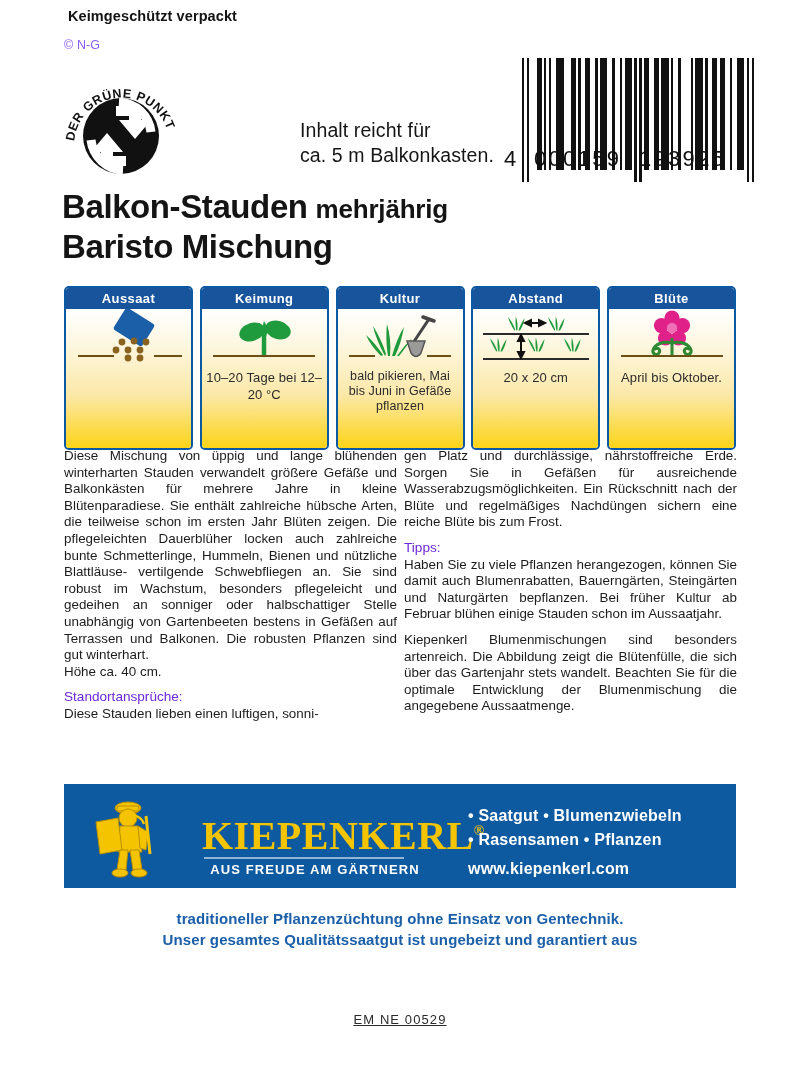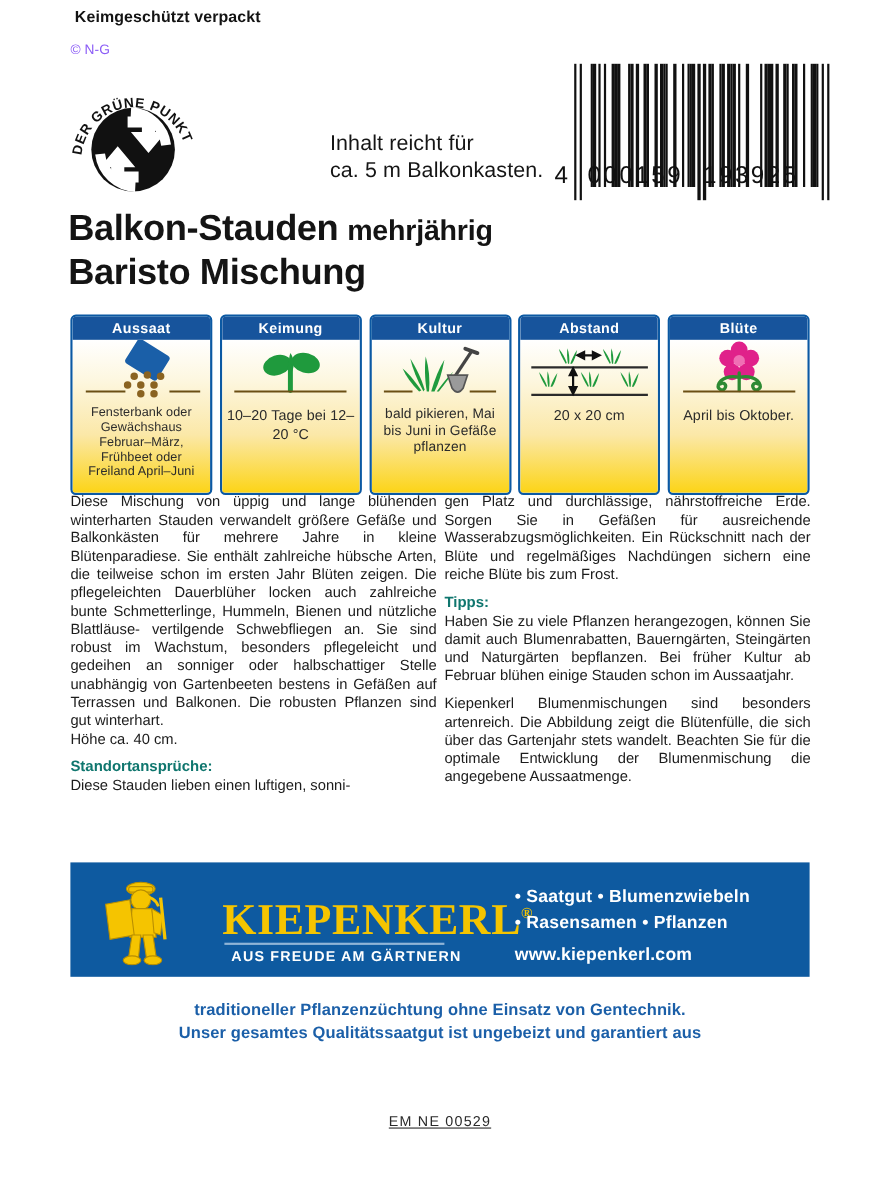--- a/index.html
+++ b/index.html
@@ -82,21 +82,21 @@
   }
   .ptext.big{font-size:13px;line-height:17px;}
   .ptext.mid{font-size:12.5px;line-height:15px;}
 
   
   .col{position:absolute;width:333px;font-size:13.4px;line-height:16.6px;color:#1c1c1c;}
   .col.left{left:64px;top:448px;}
   .col.right{left:404px;top:448px;}
   .col p{margin:0;text-align:justify;}
   .col p.nj{text-align:left;}
-  .col h4{margin:9px 0 0 0;font-size:13.6px;font-weight:bold;color:#0f766e;}
+  .col h4{margin:9px 0 0 0;font-size:13.6px;font-weight:normal;color:#6d28d9;}
   .col p + p{margin-top:9px;}
   .col h4 + p{margin-top:0;}
 
   
   .banner{
     position:absolute;left:64px;top:784px;width:672px;height:104px;
     background:#0e5aa0;overflow:hidden;
   }
   .kk-logo{position:absolute;left:20px;top:10px;width:320px;height:84px;}
   .kk-word{
@@ -243,21 +243,20 @@
               <circle cx="46" cy="41" r="3.4"></circle>
                 <circle cx="58" cy="41" r="3.4"></circle>
                 <circle cx="70" cy="41" r="3.4"></circle>
               <circle cx="58" cy="49" r="3.4"></circle>
                 <circle cx="70" cy="49" r="3.4"></circle>
             </g>
             <line x1="8" y1="47" x2="44" y2="47" stroke="#6b4f14" stroke-width="1.8"></line>
             <line x1="84" y1="47" x2="112" y2="47" stroke="#6b4f14" stroke-width="1.8"></line>
           </svg>
         </div>
-        <div class="ptext">Fensterbank oder Gewächshaus Februar–März, Frühbeet oder Freiland April–Juni</div>
       </div>
     </div>
 
     <div class="panel">
       <div class="phead">Keimung</div>
       <div class="pbody">
         <div class="pic">
           <svg width="118" height="58" viewBox="0 0 118 58">
             <ellipse cx="47" cy="23" rx="13" ry="9" transform="rotate(-18 47 23)" fill="#1f9a3d"></ellipse>
             <ellipse cx="73" cy="21" rx="13" ry="9" transform="rotate(16 73 21)" fill="#1f9a3d"></ellipse>

